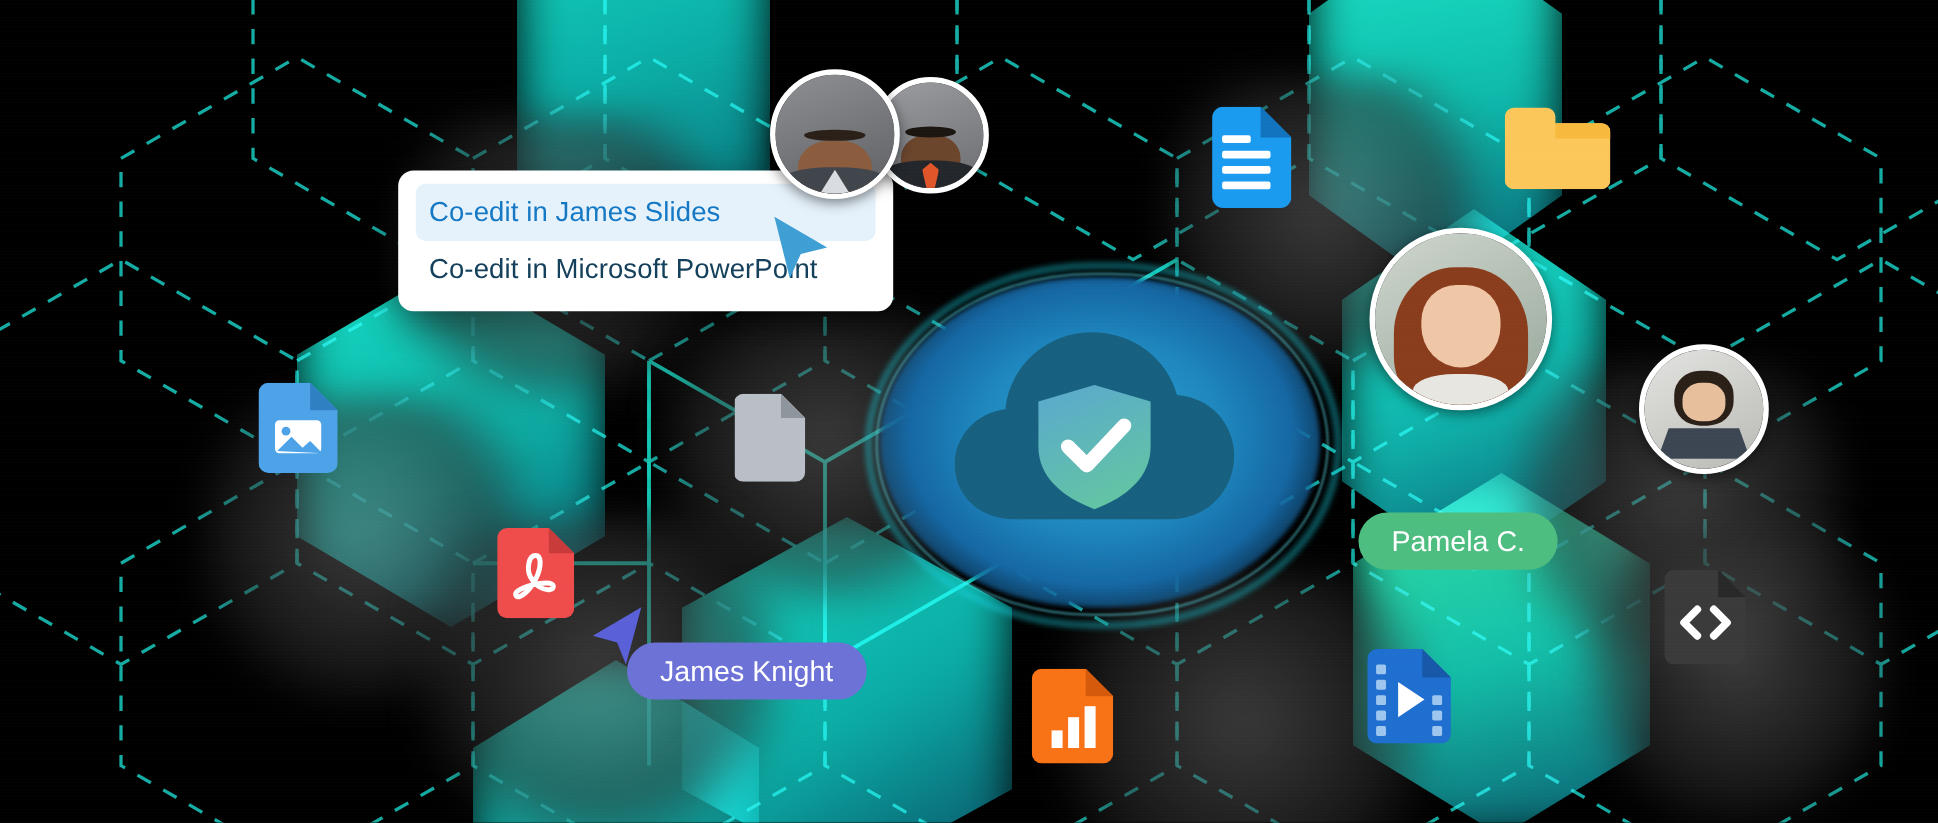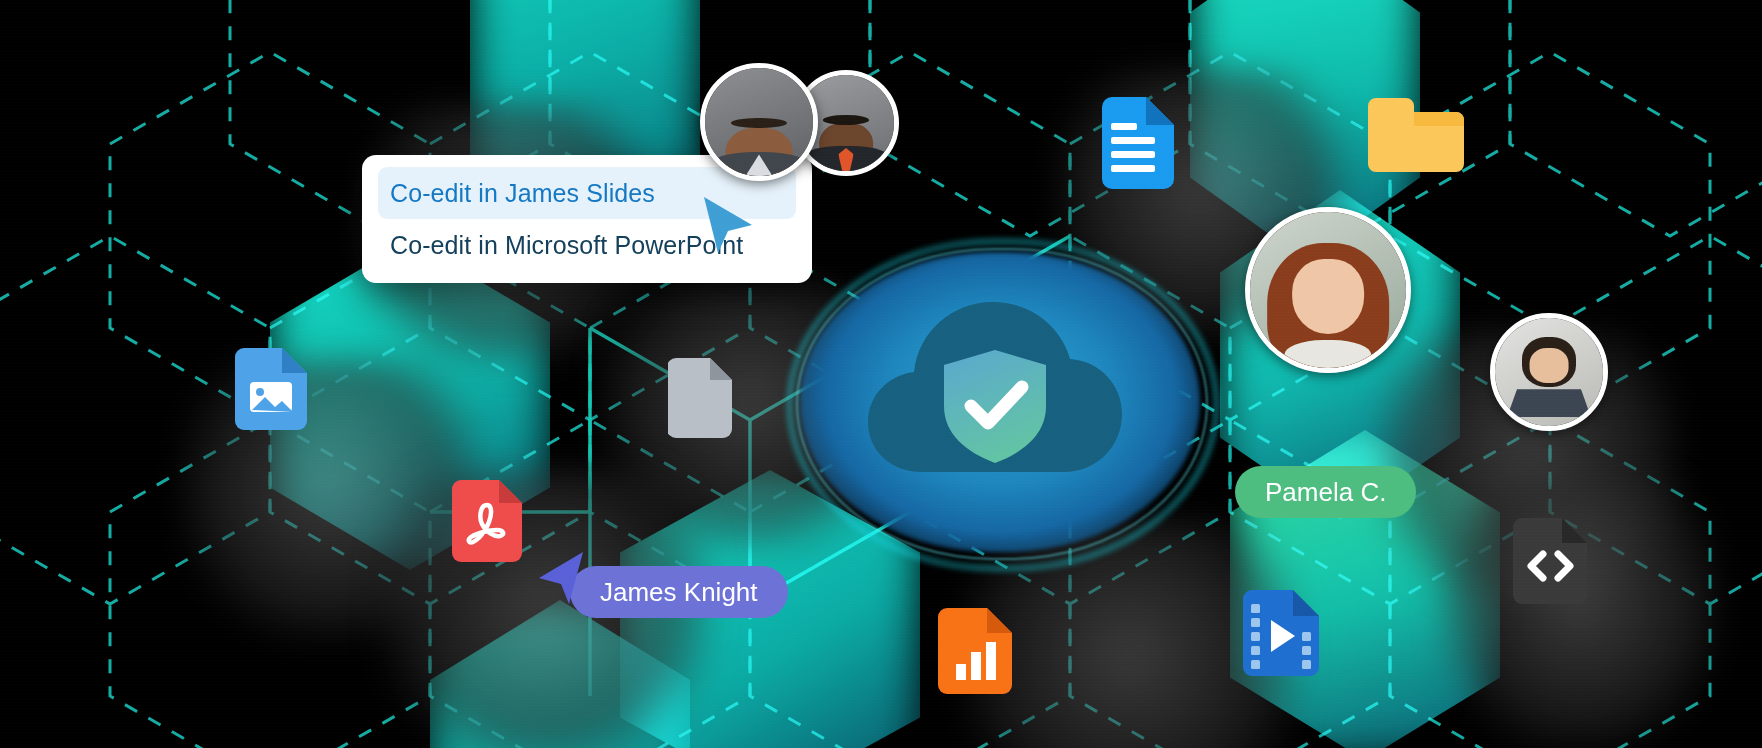--- a/index.html
+++ b/index.html
@@ -68,21 +68,21 @@
 
   
   .cursor{position:absolute;z-index:45;}
   .cursor.c-blue{left:700px;top:195px;}
   .cursor.c-purple{left:535px;top:550px;}
 
   
   .badge{position:absolute;display:flex;align-items:center;justify-content:center;
     color:#fff;font-size:26px;border-radius:26px;padding:0 30px;height:52px;z-index:44;
     white-space:nowrap;text-align:right;}
-  #badge-james{left:570px;top:566px;background:#6c72d6;}
+  #badge-james{left:570px;top:584px;background:#6c72d6;}
   #badge-pamela{left:1235px;top:466px;background:#4ebd80;}
 
   
   .avatar{position:absolute;border-radius:50%;border:5px solid #ffffff;overflow:hidden;z-index:42;
     box-shadow:0 3px 12px rgba(0,0,0,.5);background:#333;}
   #avatar-1{left:700px;top:63px;width:108px;height:108px;z-index:43;}
   #avatar-2{left:793px;top:70px;width:96px;height:96px;z-index:41;}
   #avatar-3{left:1245px;top:207px;width:156px;height:156px;}
   #avatar-4{left:1490px;top:313px;width:108px;height:108px;}
   .avatar .face{width:100%;height:100%;position:relative;}

